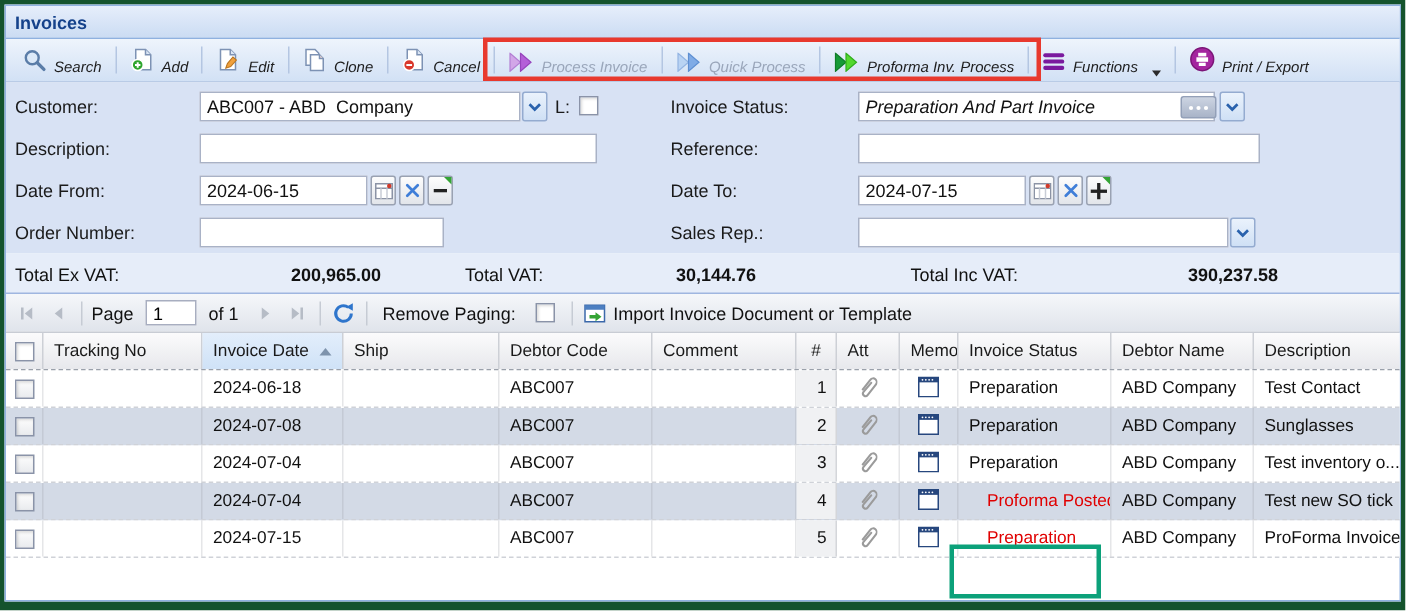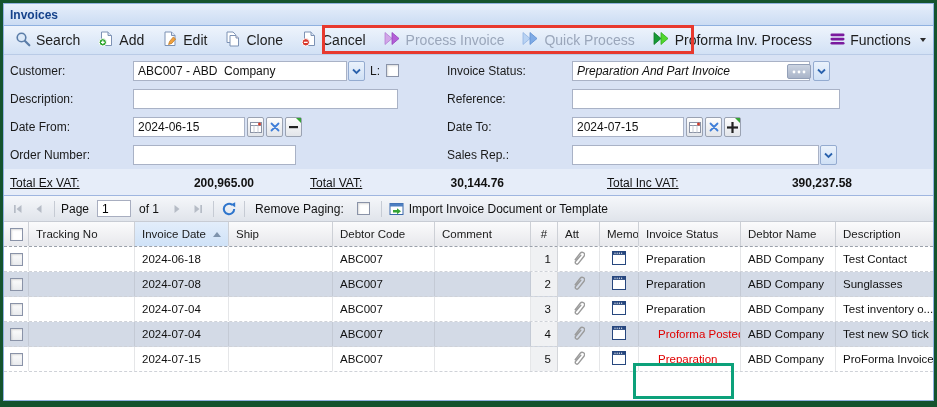--- a/index.html
+++ b/index.html
@@ -9,22 +9,22 @@
            border:1px solid #8fb1e0; background:#fff; }
 
   
   .titlebar { height:22px; background:linear-gradient(#e6eefb,#cbdcf3);
               border-bottom:1px solid #8fb1e0; display:flex; align-items:center; padding-left:6px; }
   .titlebar span { color:#15428b; font-weight:bold; font-size:12px; }
 
   
   .toolbar { height:29px; background:linear-gradient(#eef4fc,#d2e1f5);
              border-bottom:1px solid #b9cbe6; display:flex; align-items:center; padding:0 4px; }
-  .tbtn { display:inline-flex; align-items:center; gap:5px; height:22px; padding:0 7px;
-          font-size:14px; color:#1d1d1d; border-radius:3px; cursor:pointer; white-space:nowrap; }
+  .tbtn { display:inline-flex; align-items:flex-end; gap:5px; height:22px; padding:0 7px;
+          font-size:10px; color:#1d1d1d; border-radius:3px; cursor:pointer; white-space:nowrap;font-style:italic; }
   .tbtn.disabled { color:#9aa6ba; }
   .tsep { width:1px; height:18px; background:#b4c6e2; margin:0 2px; }
   .caret { width:0; height:0; border-left:3.5px solid transparent; border-right:3.5px solid transparent;
            border-top:4px solid #2b2b2b; margin-left:4px; }
 
   
   .tabbar { height:28px; background:linear-gradient(#e7eefb,#cfdef4); border-bottom:1px solid #98b4dc;
             display:flex; align-items:flex-end; padding-left:6px; gap:4px; }
   .tab { height:24px; padding:0 16px; display:flex; align-items:center;
          border:1px solid #8aaad4; border-bottom:none; border-radius:3px 3px 0 0;
@@ -50,21 +50,21 @@
                         border-top:5px solid #35a435; }
   .ellipsis-btn { position:absolute; right:21px; top:3px; width:24px; height:15px; border-radius:2px;
                   background:linear-gradient(#ccd4e2,#a9b4c8); border:1px solid #93a0b8;
                   display:flex; align-items:center; justify-content:center; cursor:pointer; }
   .cb { width:13px; height:13px; background:#fff; border:1px solid #8a93a8; display:inline-block;
         box-shadow:inset 1px 1px 2px rgba(0,0,0,.15); cursor:pointer; }
 
   
   .totals { position:relative; height:27px; background:#e6edf9; border-bottom:1px solid #9fb6e0;
             font-size:12px; color:#111; }
-  .totals .tl { position:absolute; top:7px;text-decoration:underline; }
+  .totals .tl { position:absolute; top:7px; }
   .totals .tv { position:absolute; top:7px; font-weight:bold; text-align:right; }
 
   
   .pager { height:26px; background:linear-gradient(#f5f7fa,#e0e4eb); border-bottom:1px solid #c8ccd4;
            display:flex; align-items:center; padding-left:5px; font-size:12px; color:#111; gap:3px; }
   .pbtn { width:18px; height:18px; display:flex; align-items:center; justify-content:center; cursor:pointer; }
   .psep { width:1px; height:16px; background:#c6cbd4; margin:0 3px; }
   .page-input { width:34px; height:17px; border:1px solid #a8aec0; font:12px "Liberation Sans",sans-serif;
                 padding-left:4px; margin:0 5px; }
 

